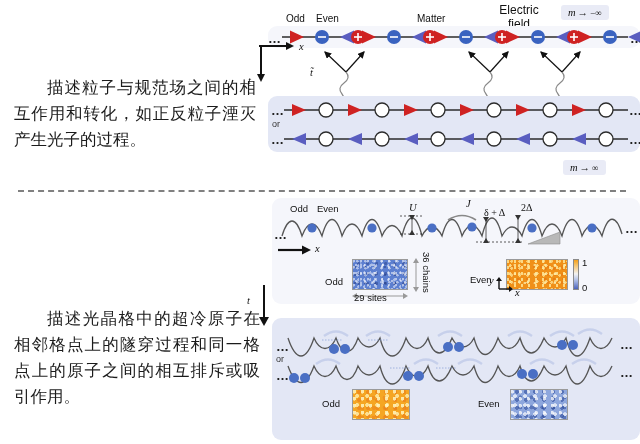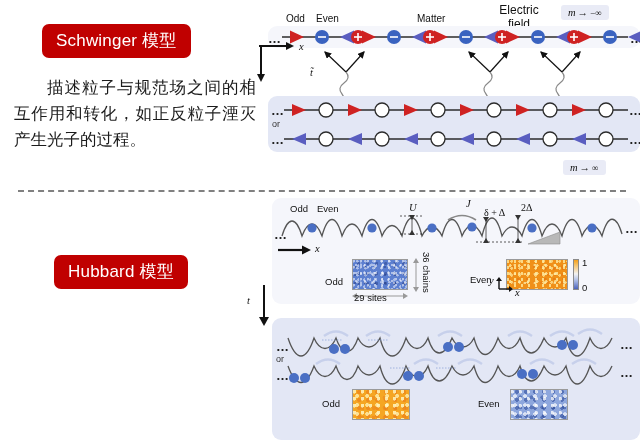--- a/index.html
+++ b/index.html
@@ -136,21 +136,20 @@
     color:#111;
     white-space:nowrap;
     line-height:1;
   }
 </style>
 </head>
 <body>
 
 <div class="stage">
 
-  <div class="badge" style="left:42px; top:24px;">Schwinger 模型</div>
 
   <div class="desc" style="left:14px; top:74px; width:242px;">描述粒子与规范场之间的相互作用和转化，如正反粒子湮灭产生光子的过程。</div>
 
   <div>
 
     <div class="flab" style="left:286px; top:14px; font-size:10px;">Odd</div>
     <div class="flab" style="left:316px; top:14px; font-size:10px;">Even</div>
     <div class="flab" style="left:417px; top:14px; font-size:10px;">Matter</div>
     <div class="flab" style="left:494px; top:4px; font-size:12px; width:50px; text-align:center; line-height:1.15; white-space:normal;">Electric field</div>
 
@@ -289,22 +288,22 @@
     <div class="flab dots" style="left:629px; top:133px;">…</div>
     <div class="flab or" style="left:272px; top:120px;">or</div>
 
     <div class="mbox" style="left:563px; top:160px;">
       <span>m</span><span class="arr">→</span><span class="inf">∞</span>
     </div>
   </div>
 
   <div class="divider" style="left:18px; top:190px; width:608px;"></div>
 
-  <div class="badge" style="left:54px; top:255px;">Hubbard 模型</div>
-
+
+  <div class="desc" style="left:14px; top:305px; width:246px;">描述光晶格中的超冷原子在相邻格点上的隧穿过程和同一格点上的原子之间的相互排斥或吸引作用。</div>
 
   <div>
 
     <div class="panel pale" style="left:272px; top:198px; width:368px; height:106px;"></div>
 
     <div class="flab" style="left:290px; top:204px;">Odd</div>
     <div class="flab" style="left:317px; top:204px;">Even</div>
 
     <div class="flab ital" style="left:409px; top:203px;">U</div>
     <div class="flab ital" style="left:466px; top:199px;">J</div>

